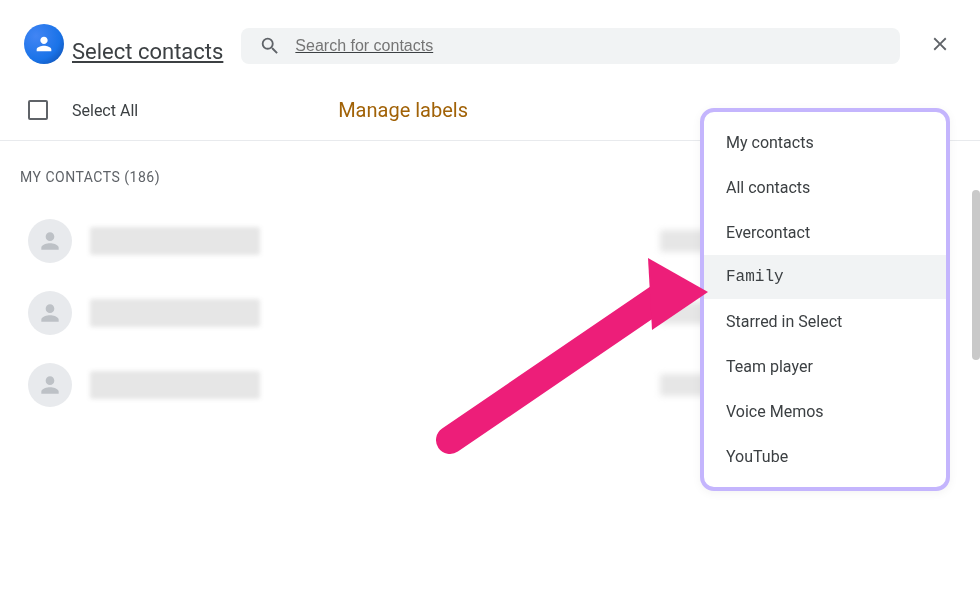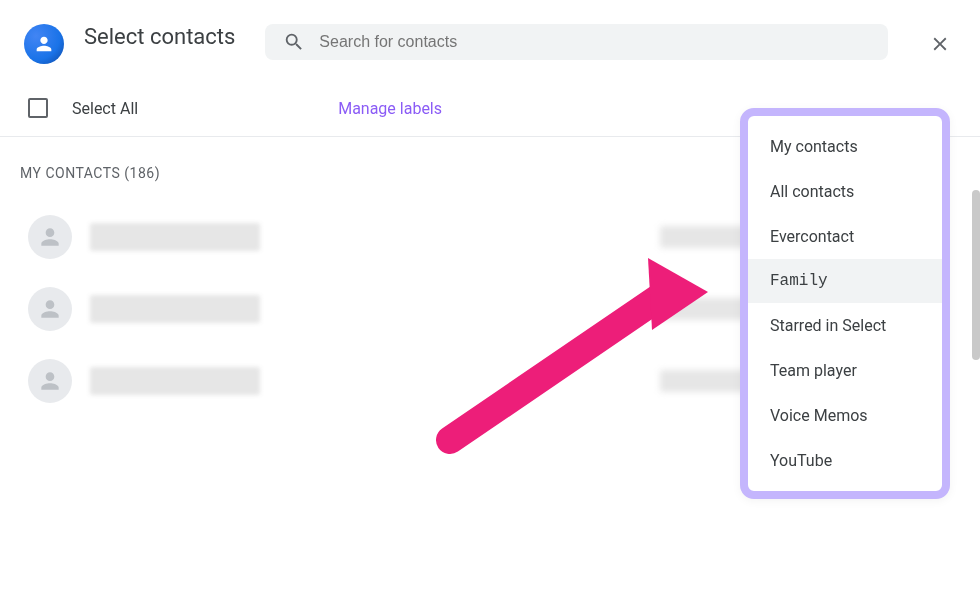--- a/index.html
+++ b/index.html
@@ -7,23 +7,24 @@
     font-family: 'Google Sans', Roboto, Arial, sans-serif;
     background: #fff;
     width: 980px;
     height: 593px;
     overflow: hidden;
     position: relative;
     color: #3c4043;
   }
   .header {
     display: flex;
-    align-items: flex-start;
+    align-items: flex-end;
     padding: 24px 20px 20px 24px;
-    gap: 20px;
+    gap: 8px;
+    text-decoration: underline;
   }
   .logo-icon {
     width: 40px; height: 40px;
     border-radius: 50%;
     background: radial-gradient(circle at 30% 30%, #4285f4 0%, #1a73e8 60%, #0d47a1 100%);
     display: flex; align-items: center; justify-content: center;
     flex-shrink: 0;
   }
   .logo-icon svg { width: 22px; height: 22px; fill: #fff; }
   .page-title {
@@ -61,21 +62,21 @@
     text-align: center;
   }
   .checkbox {
     width: 20px; height: 20px; border: 2px solid #5f6368;
     border-radius: 2px; flex-shrink:0;
   }
   .select-all-label {
     font-size: 16px; color: #3c4043; margin-left: 24px;
   }
   .manage-labels {
-    font-size: 16px; color: #8b5cf6; margin-left: 200px;
+    font-size: 20px; color: #a16207; margin-left: 200px;
   }
 
   .section-header {
     padding: 28px 20px 10px 20px;
     font-size: 14px;
     letter-spacing: 0.5px;
     color: #5f6368;
     font-weight: 400;
   }
 
@@ -97,23 +98,23 @@
   }
   .blur-email {
     width: 180px; height: 22px; background: #e6e6e6;
     filter: blur(3px); border-radius: 2px;
     margin-left: auto; margin-right: 120px;
   }
 
   .dropdown {
     position: absolute;
     top: 108px; right: 30px;
-    width: 210px;
+    width: 250px;
     background: #fff;
-    border: 8px solid #c4b5fd;
+    border: 4px solid #c4b5fd;
     border-radius: 14px;
     padding: 8px 0;
     box-shadow: 0 2px 10px rgba(0,0,0,0.05);
   }
   .dropdown-item {
     padding: 13px 22px;
     font-size: 16px;
     color: #3c4043;
     cursor: pointer;
   }

